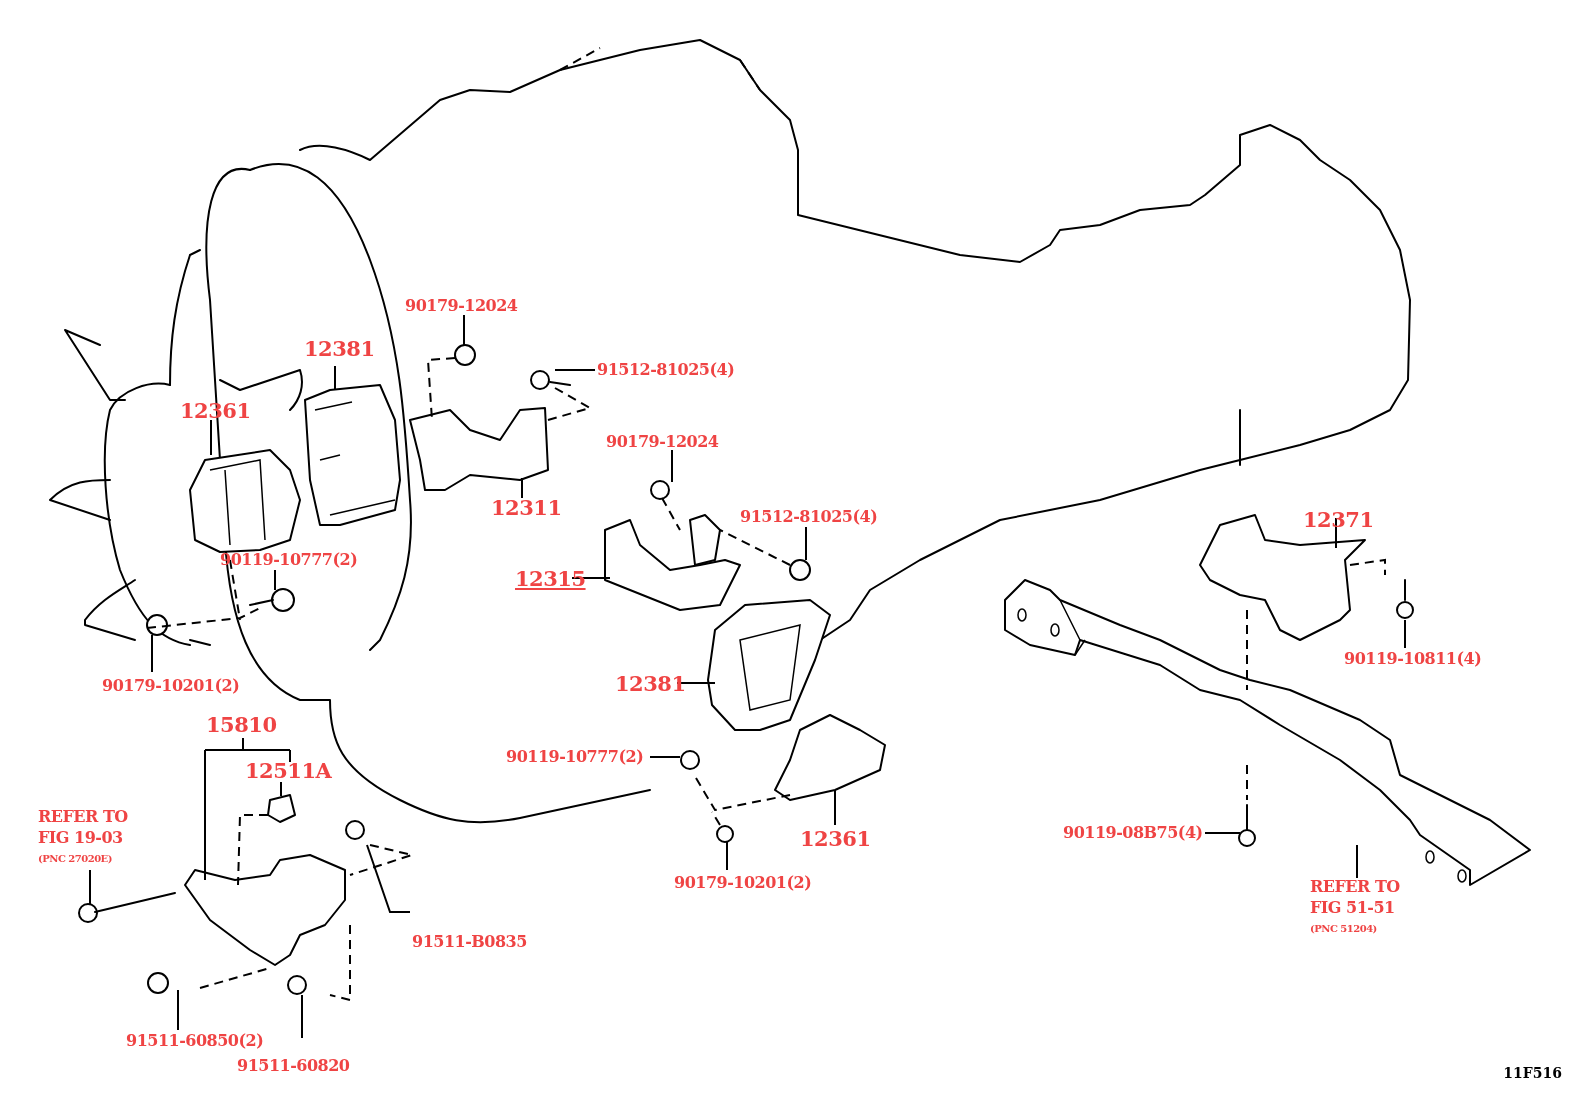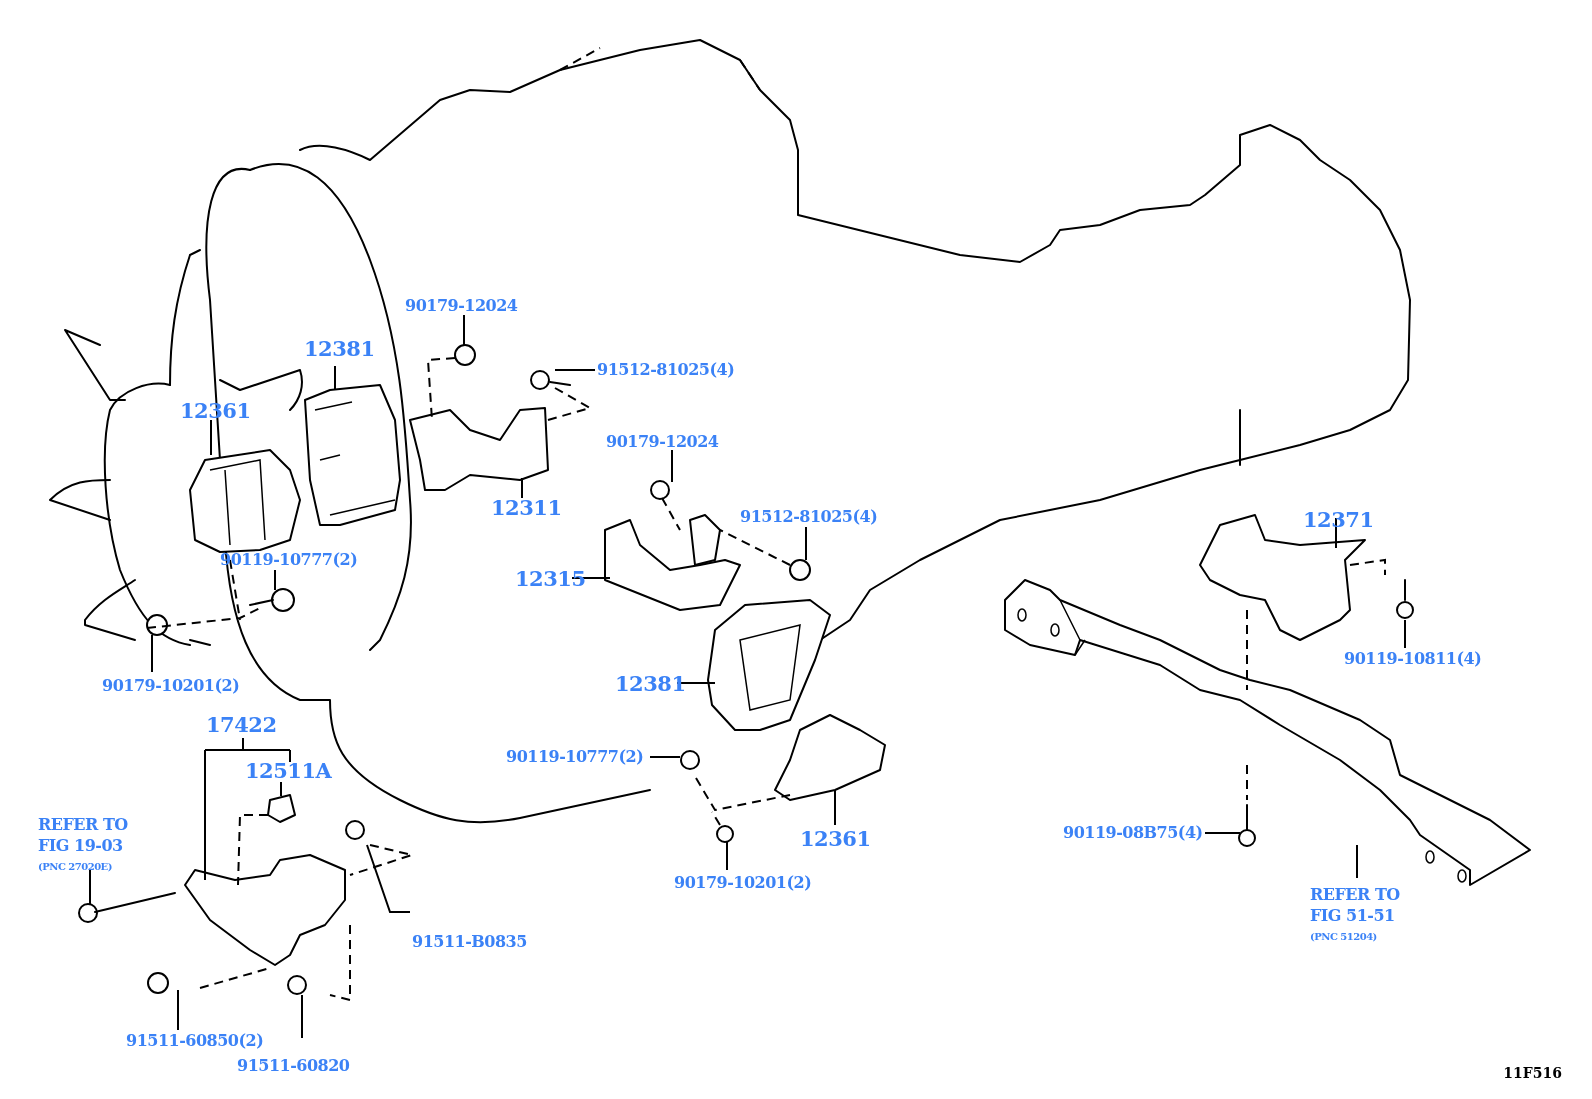--- a/index.html
+++ b/index.html
@@ -3,24 +3,24 @@
 <meta charset="utf-8">
 <style>
   html, body { margin:0; padding:0; background:#ffffff; }
   body { width:1592px; height:1099px; position:relative; overflow:hidden; font-family:"DejaVu Serif", serif; }
   #diagram { position:absolute; left:0; top:0; width:1592px; height:1099px; }
   .ln { fill:none; stroke:#000; stroke-width:2; stroke-linejoin:round; stroke-linecap:round; }
   .thin { fill:none; stroke:#000; stroke-width:1.5; }
   .dash { fill:none; stroke:#000; stroke-width:2; stroke-dasharray:9 6; }
   .leader { stroke:#000; stroke-width:2; fill:none; }
   .part { fill:#fff; stroke:#000; stroke-width:2; stroke-linejoin:round; }
-  .lbl { position:absolute; font-family:"DejaVu Serif", serif; font-weight:bold; color:#3b82f6; white-space:nowrap; letter-spacing:-0.5px; }
+  .lbl { position:absolute; font-family:"DejaVu Serif", serif; font-weight:bold; color:#ef4444; white-space:nowrap; letter-spacing:-0.5px; }
   .big { font-size:21px; }
   .med { font-size:16px; }
-  .ref { font-size:16px; line-height:21px;margin-top:8px; }
+  .ref { font-size:16px; line-height:21px; }
   .ref .pnc { font-size:10px; }
   .figid { position:absolute; right:30px; bottom:18px; font-family:"DejaVu Serif", serif; font-size:14px; font-weight:bold; }
 </style>
 </head>
 <body>
 
 <svg id="diagram" viewBox="0 0 1592 1099" xmlns="http://www.w3.org/2000/svg">
 
   <g>
     <path class="ln" d="M300 150 C320 140 350 150 370 160 L440 100 L470 90 L510 92 L560 70 L640 50 L700 40 L740 60 L760 90 L790 120 L798 150 L798 215 L960 255 L1020 262 L1050 245 L1060 230 L1100 225 L1140 210 L1190 205 L1205 195 L1240 165 L1240 135 L1270 125 L1300 140 L1320 160 L1350 180 L1380 210 L1400 250 L1410 300 L1408 380 L1390 410 L1350 430 L1300 445 L1240 460 L1200 470 L1150 485 L1100 500 L1050 510 L1000 520 L960 540 L920 560 L870 590 L850 620 L820 640"></path>
@@ -149,29 +149,29 @@
 
 <div class="lbl med" style="left:405px;top:296px;">90179-12024</div>
 <div class="lbl med" style="left:597px;top:360px;">91512-81025(4)</div>
 <div class="lbl big" style="left:304px;top:336px;">12381</div>
 <div class="lbl big" style="left:180px;top:398px;">12361</div>
 <div class="lbl med" style="left:220px;top:550px;">90119-10777(2)</div>
 <div class="lbl med" style="left:102px;top:676px;">90179-10201(2)</div>
 <div class="lbl big" style="left:491px;top:495px;">12311</div>
 <div class="lbl med" style="left:606px;top:432px;">90179-12024</div>
 <div class="lbl med" style="left:740px;top:507px;">91512-81025(4)</div>
-<div class="lbl big" style="left:515px;top:566px;">12315</div>
+<div class="lbl big" style="left:515px;top:566px;text-decoration:underline;">12315</div>
 <div class="lbl big" style="left:615px;top:671px;">12381</div>
 <div class="lbl med" style="left:506px;top:747px;">90119-10777(2)</div>
 <div class="lbl big" style="left:800px;top:826px;">12361</div>
 <div class="lbl med" style="left:674px;top:873px;">90179-10201(2)</div>
 <div class="lbl big" style="left:1303px;top:495px;margin-top:12px;">12371</div>
 <div class="lbl med" style="left:1344px;top:649px;">90119-10811(4)</div>
 <div class="lbl med" style="left:1063px;top:823px;">90119-08B75(4)</div>
-<div class="lbl big" style="left:206px;top:712px;">17422</div>
+<div class="lbl big" style="left:206px;top:712px;">15810</div>
 <div class="lbl big" style="left:245px;top:758px;">12511A</div>
 <div class="lbl med" style="left:412px;top:884px;margin-top:48px;">91511-B0835</div>
 <div class="lbl med" style="left:126px;top:1031px;">91511-60850(2)</div>
 <div class="lbl med" style="left:237px;top:1056px;">91511-60820</div>
 
 <div class="lbl ref" style="left:38px;top:806px;">
   <div>REFER TO</div>
   <div>FIG 19-03</div>
   <div class="pnc">(PNC 27020E)</div>
 </div>

